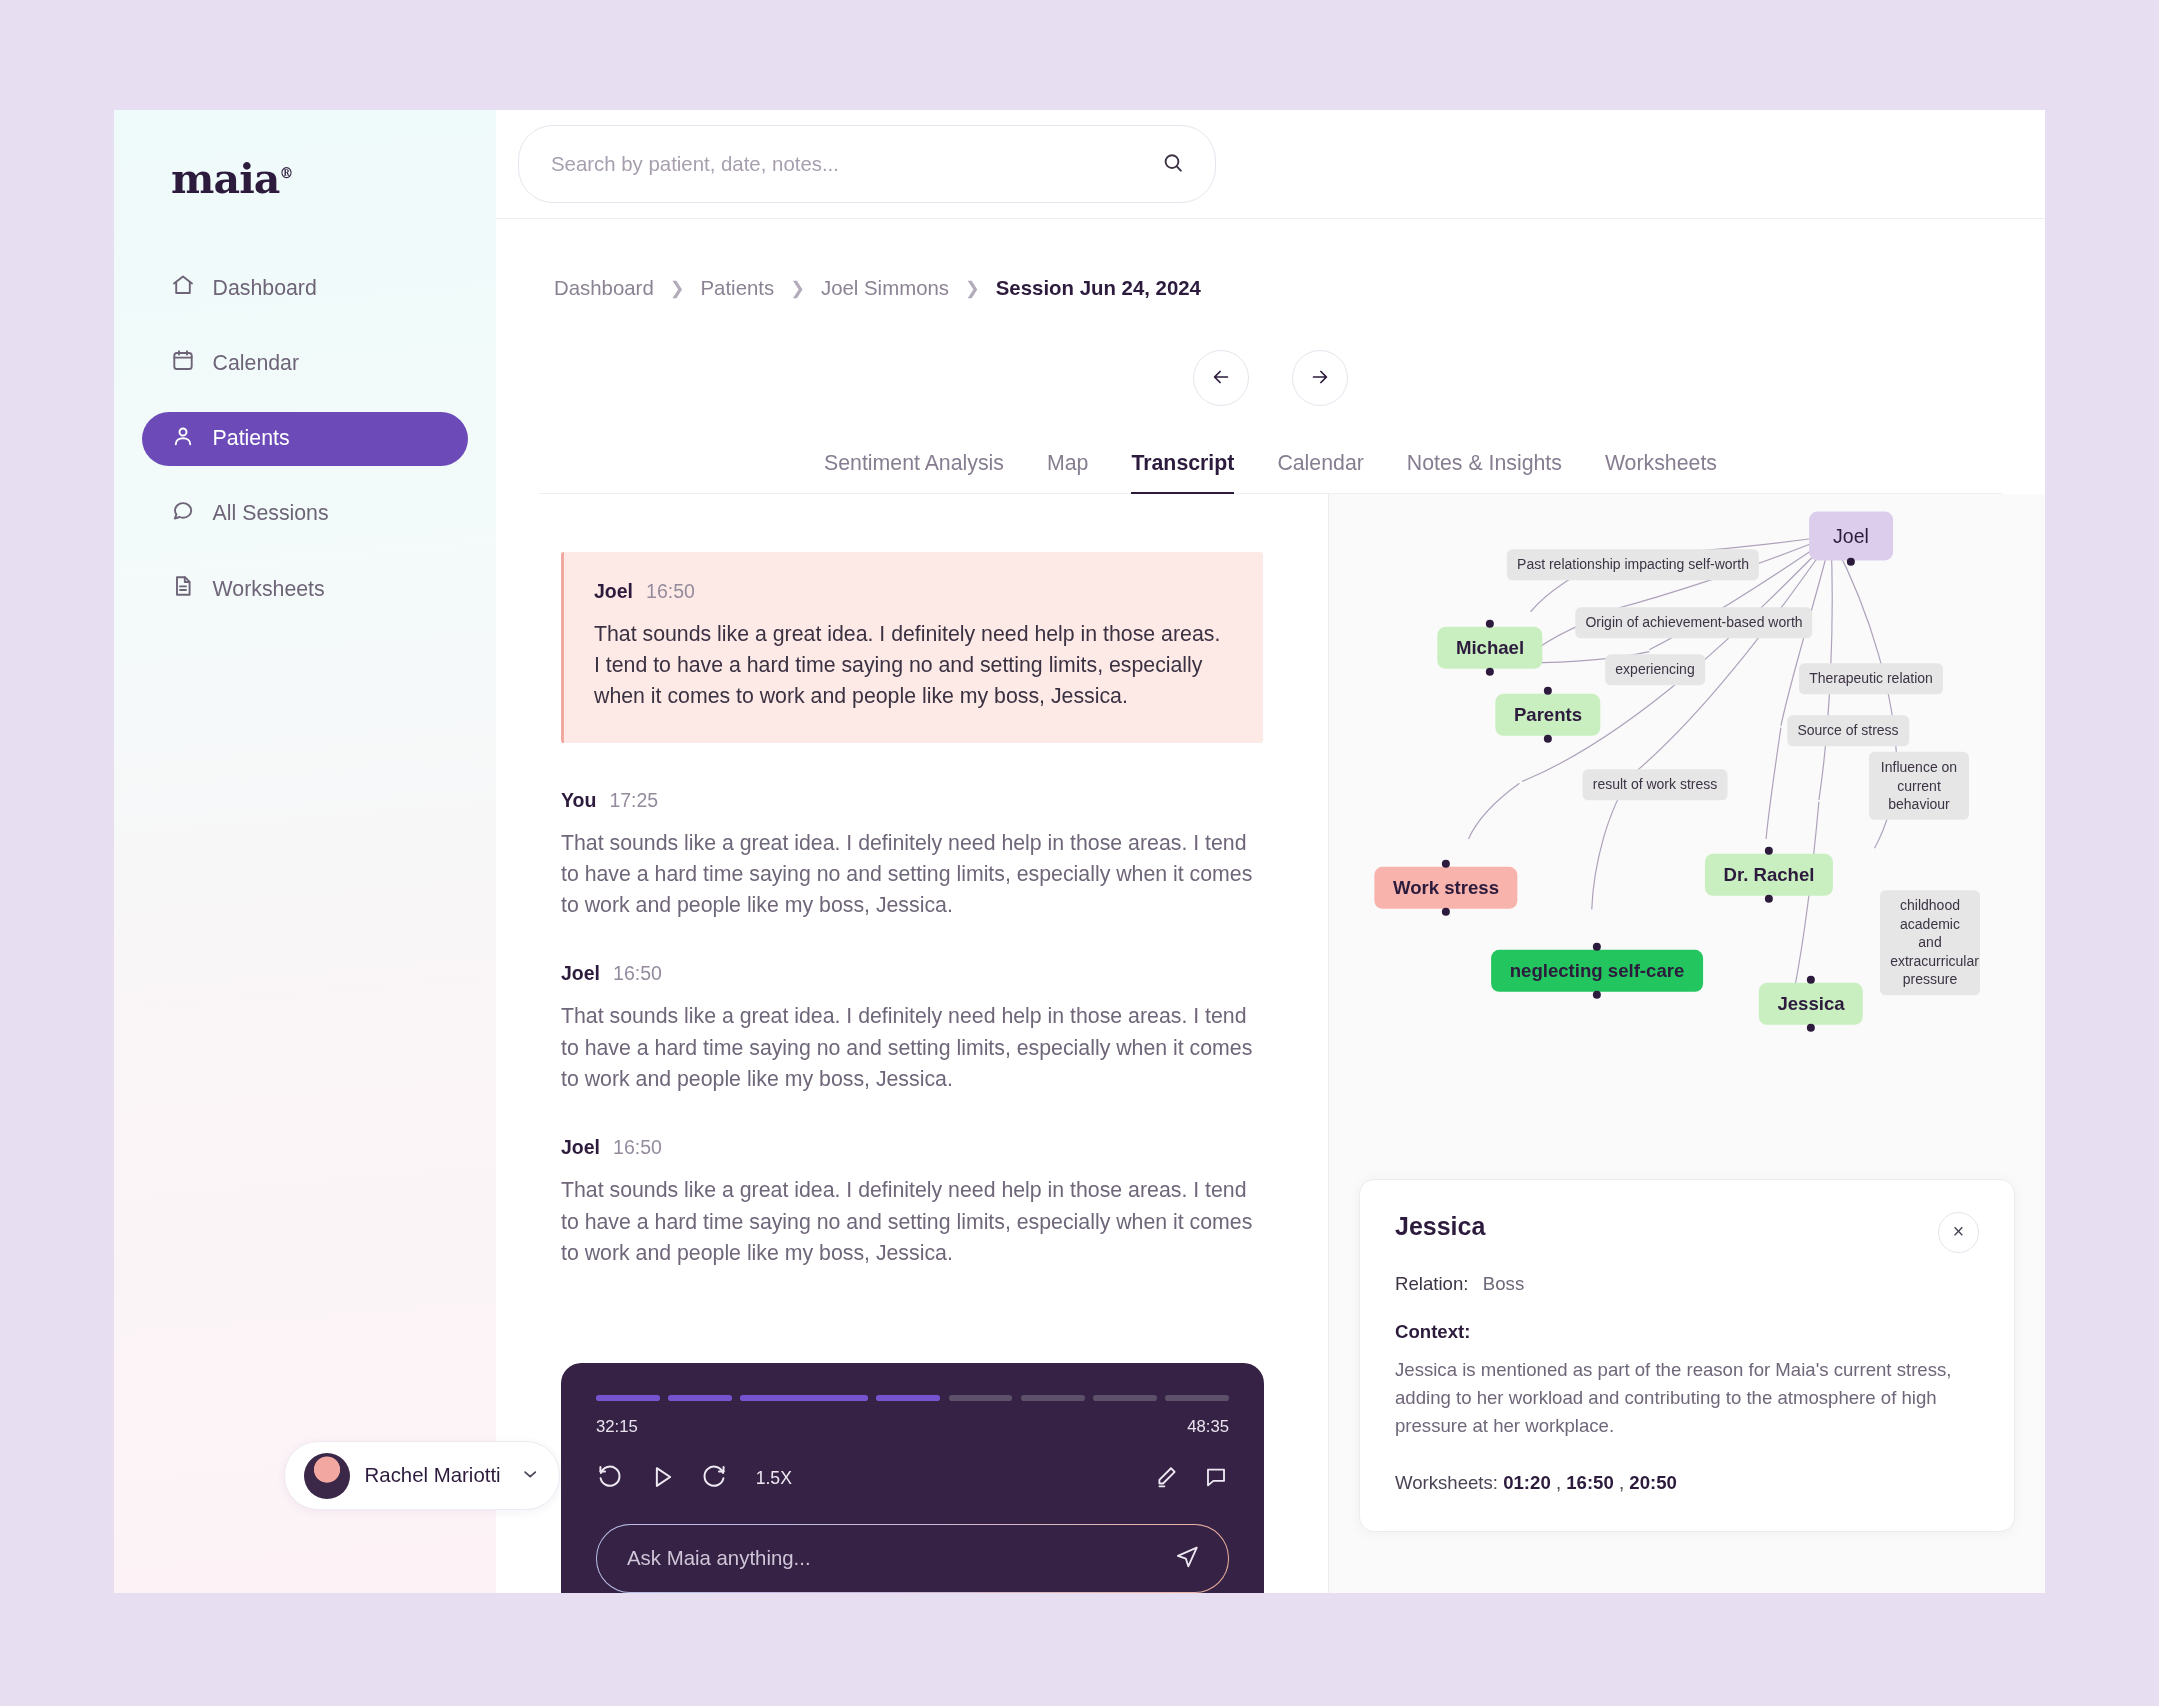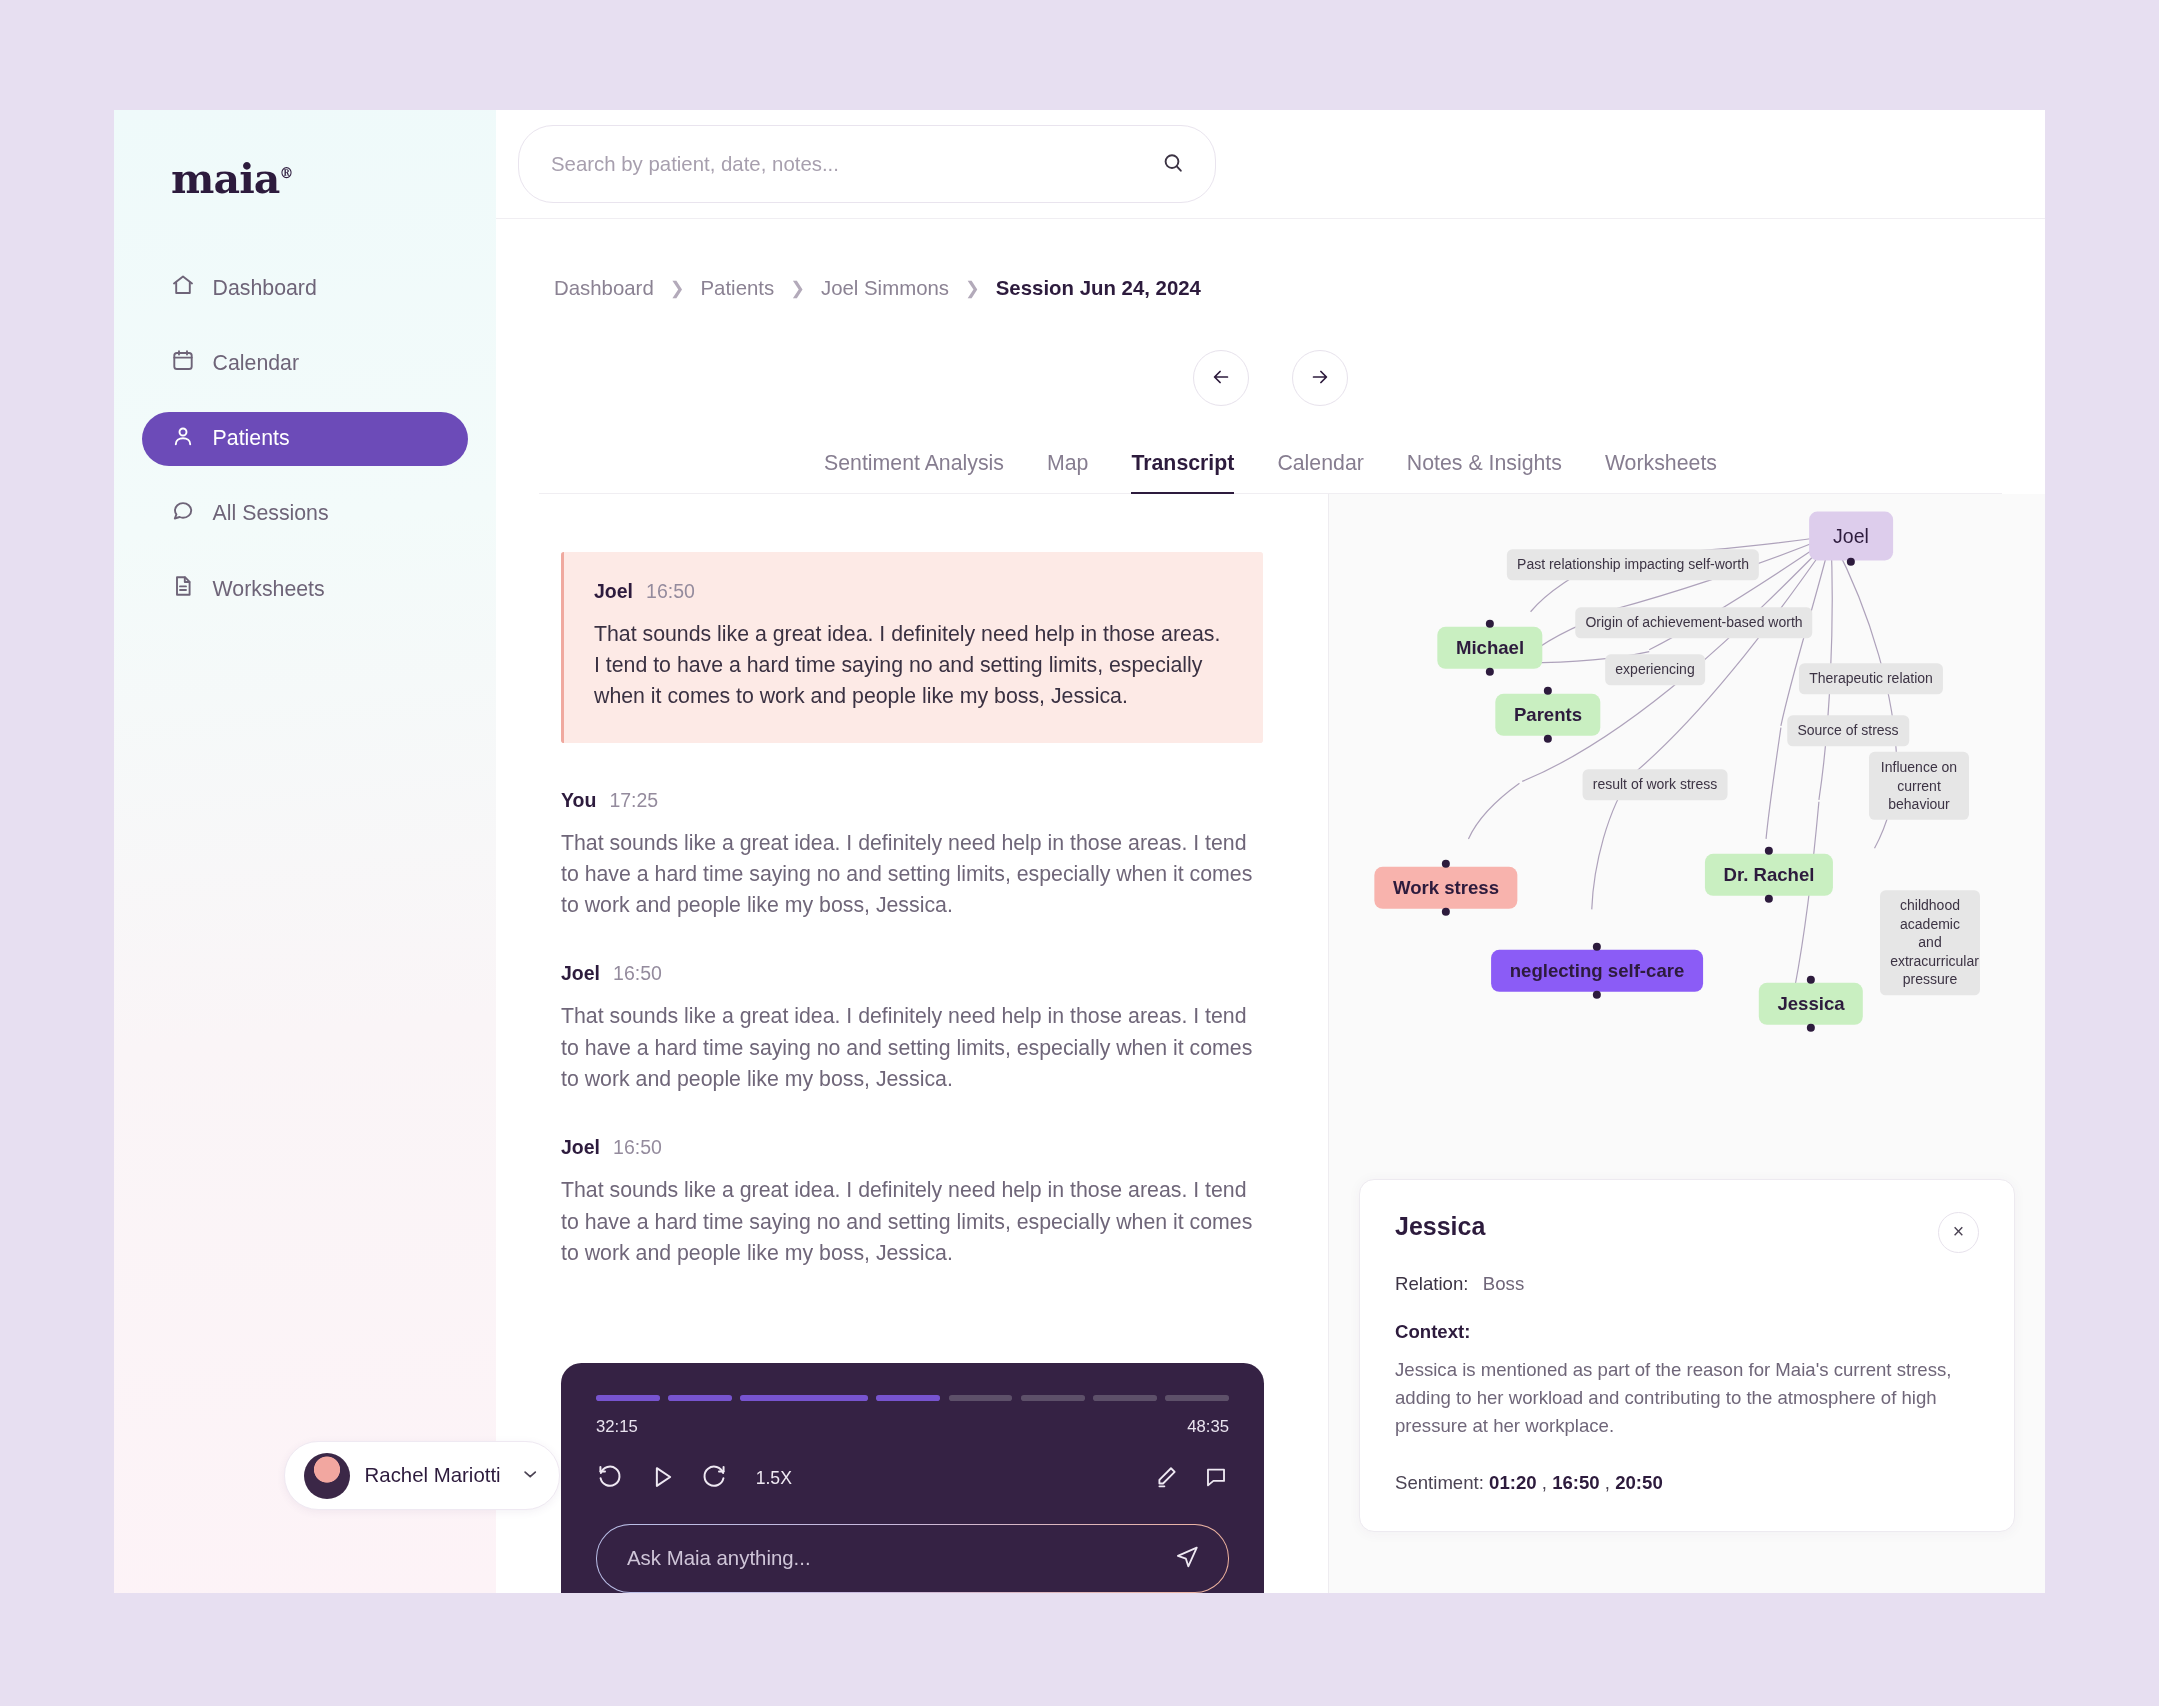--- a/index.html
+++ b/index.html
@@ -210,21 +210,21 @@
   .map-svg { position: absolute; left: 0; top: 0; }
   .node {
     position: absolute; transform: translate(-50%,-50%);
     border-radius: 8.3px; display: flex; align-items: center; justify-content: center;
     font-size: 18.6px; color: #2d1b3d; white-space: nowrap; cursor: pointer;
     padding: 10.2px 18.6px; font-weight: 700;
   }
   .node.person { background: #c9efc1; }
   .node.root { background: #ddcdec; font-weight: 400; font-size: 19.5px; padding: 13px 24px; }
   .node.neg { background: #f8b3ad; }
-  .node.neg2 { background: #8b5cf6; }
+  .node.neg2 { background: #22c55e; }
   .elabel {
     position: absolute; transform: translate(-50%,-50%);
     background: #e6e6e6; color: #3c3344;
     font-size: 14px; border-radius: 5.6px; padding: 6.5px 10.2px;
     text-align: center; line-height: 1.32; white-space: nowrap;
     font-weight: 400;
   }
   .elabel.wrap { white-space: normal; width: 100px; }
   .dot {
     position: absolute; width: 8.3px; height: 8.3px; border-radius: 50%;
@@ -541,21 +541,21 @@
               <div class="detail-title">Jessica</div>
               <div class="close-btn">×</div>
             </div>
             <div class="kv">
               <span>Relation:</span>
               <span class="val">Boss</span>
             </div>
             <div class="ctx-label">Context:</div>
             <div class="ctx-body">Jessica is mentioned as part of the reason for Maia's current stress, adding to her workload and contributing to the atmosphere of high pressure at her workplace.</div>
             <div class="ts-row">
-              <span>Sentiment:</span>
+              <span>Worksheets:</span>
               <b>01:20</b> ,
               <b>16:50</b> ,
               <b>20:50</b>
             </div>
           </div>
         </div>
 
       </div>
     </div>
   </div>

